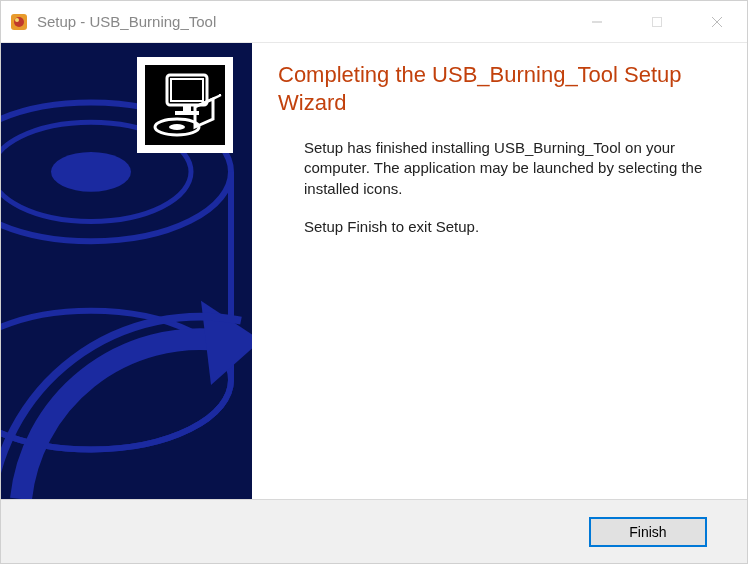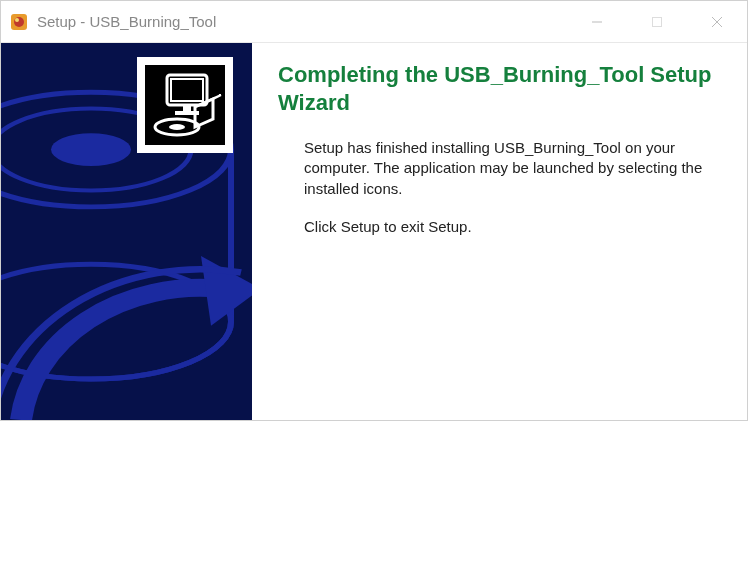--- a/index.html
+++ b/index.html
@@ -9,21 +9,21 @@
     }
     body {
       font-family: 'Segoe UI', Tahoma, sans-serif;
       background: #fff;
       width: 748px;
       height: 564px;
       overflow: hidden;
     }
     .window {
       width: 748px;
-      height: 421px;
+      height: 564px;
       border: 1px solid #d0d0d0;
       display: flex;
       flex-direction: column;
       background: #fff;
     }
     .titlebar {
       height: 42px;
       background: #fff;
       display: flex;
       align-items: center;
@@ -90,24 +90,24 @@
       width: 80px;
       height: 80px;
     }
     .main {
       flex: 1;
       padding: 18px 24px 0 26px;
       color: #222;
     }
     .heading {
       font-size: 22px;
-      font-weight: 700;
+      font-weight: 400;
       line-height: 1.25;
       margin-bottom: 22px;
-      color: #15803d;
+      color: #c2410c;
     }
     .body-text {
       font-size: 15px;
       line-height: 1.35;
       margin-bottom: 18px;
       color: #222;
       margin-left: 26px;
     }
     .footer {
       height: 64px;
@@ -194,19 +194,22 @@
 
           <ellipse cx="32" cy="62" rx="22" ry="8" fill="none" stroke="#fff" stroke-width="3"></ellipse>
           <ellipse cx="32" cy="62" rx="8" ry="3" fill="#fff"></ellipse>
         </svg>
       </div>
     </div>
 
     <div class="main">
       <h1 class="heading">Completing the USB_Burning_Tool Setup Wizard</h1>
       <p class="body-text">Setup has finished installing USB_Burning_Tool on your computer. The application may be launched by selecting the installed icons.</p>
-      <p class="body-text">Click Setup to exit Setup.</p>
+      <p class="body-text">Setup Finish to exit Setup.</p>
     </div>
 
   </div>
 
+  <div class="footer">
+    <button class="btn">Finish</button>
+  </div>
 
 </div>
 
 </body></html>

